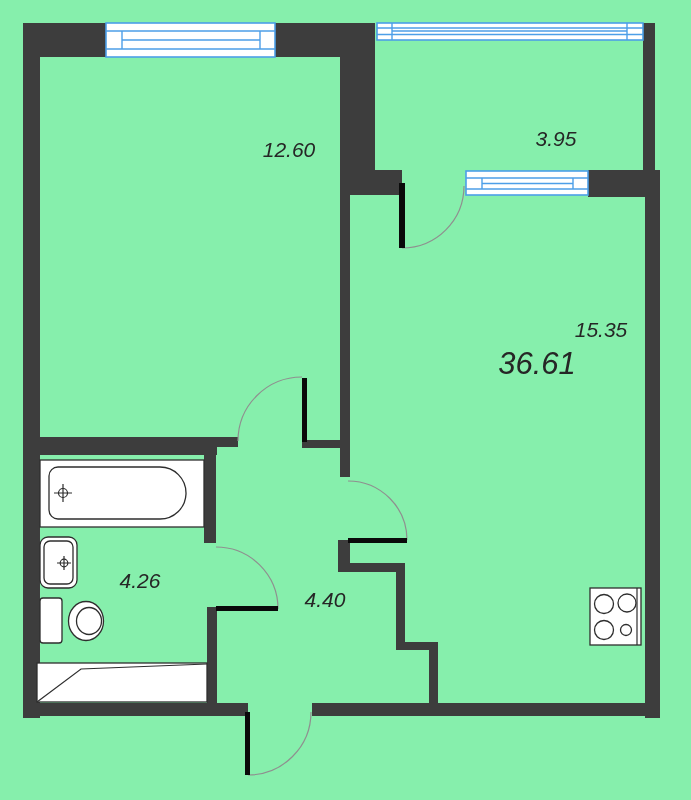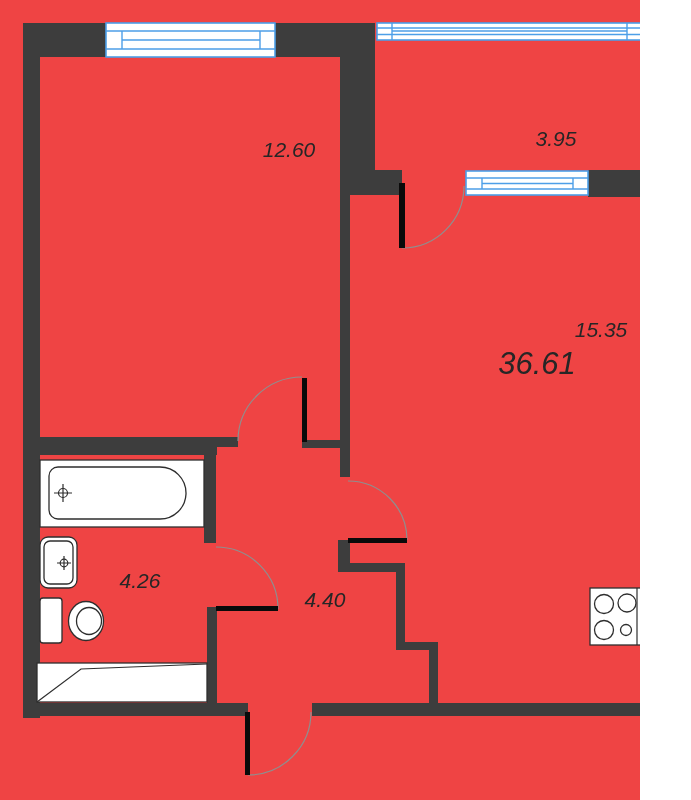--- a/index.html
+++ b/index.html
@@ -1,16 +1,16 @@
 <!DOCTYPE html>
 <html style="--wall: #3d3d3d; --door-leaf: #0a0a0a; --door-arc: #8f8f8f; --window: #4d9fe8; --fixture: #2e2e2e; --label: #262626; --background: #ffffff;"><head>
 <meta charset="utf-8">
 <style>
   html,body{margin:0;padding:0;background:#fff;}
-  .stage{width:640px;height:800px;position:relative;background:#ef4444;overflow:hidden;}
+  .stage{width:691px;height:800px;position:relative;background:#86efac;overflow:hidden;}
   svg.plan{display:block;font-family:"Liberation Sans",sans-serif;}
   .wall{fill:var(--wall,#3d3d3d);stroke:none;}
   .leaf{fill:var(--door-leaf,#0a0a0a);stroke:none;}
   .arc{fill:none;stroke:var(--door-arc,#8f8f8f);stroke-width:1.2;}
   .winbox{fill:#ffffff;stroke:var(--window,#4d9fe8);stroke-width:1.6;}
   .winline{fill:none;stroke:var(--window,#4d9fe8);stroke-width:1.4;}
   .fx{fill:#ffffff;stroke:var(--fixture,#2e2e2e);stroke-width:1.3;}
   .fxline{fill:none;stroke:var(--fixture,#2e2e2e);stroke-width:1.2;}
   .lbl{fill:var(--label,#262626);font-style:italic;font-size:21px;text-anchor:middle;}
   .lbl-big{font-size:31px;}

